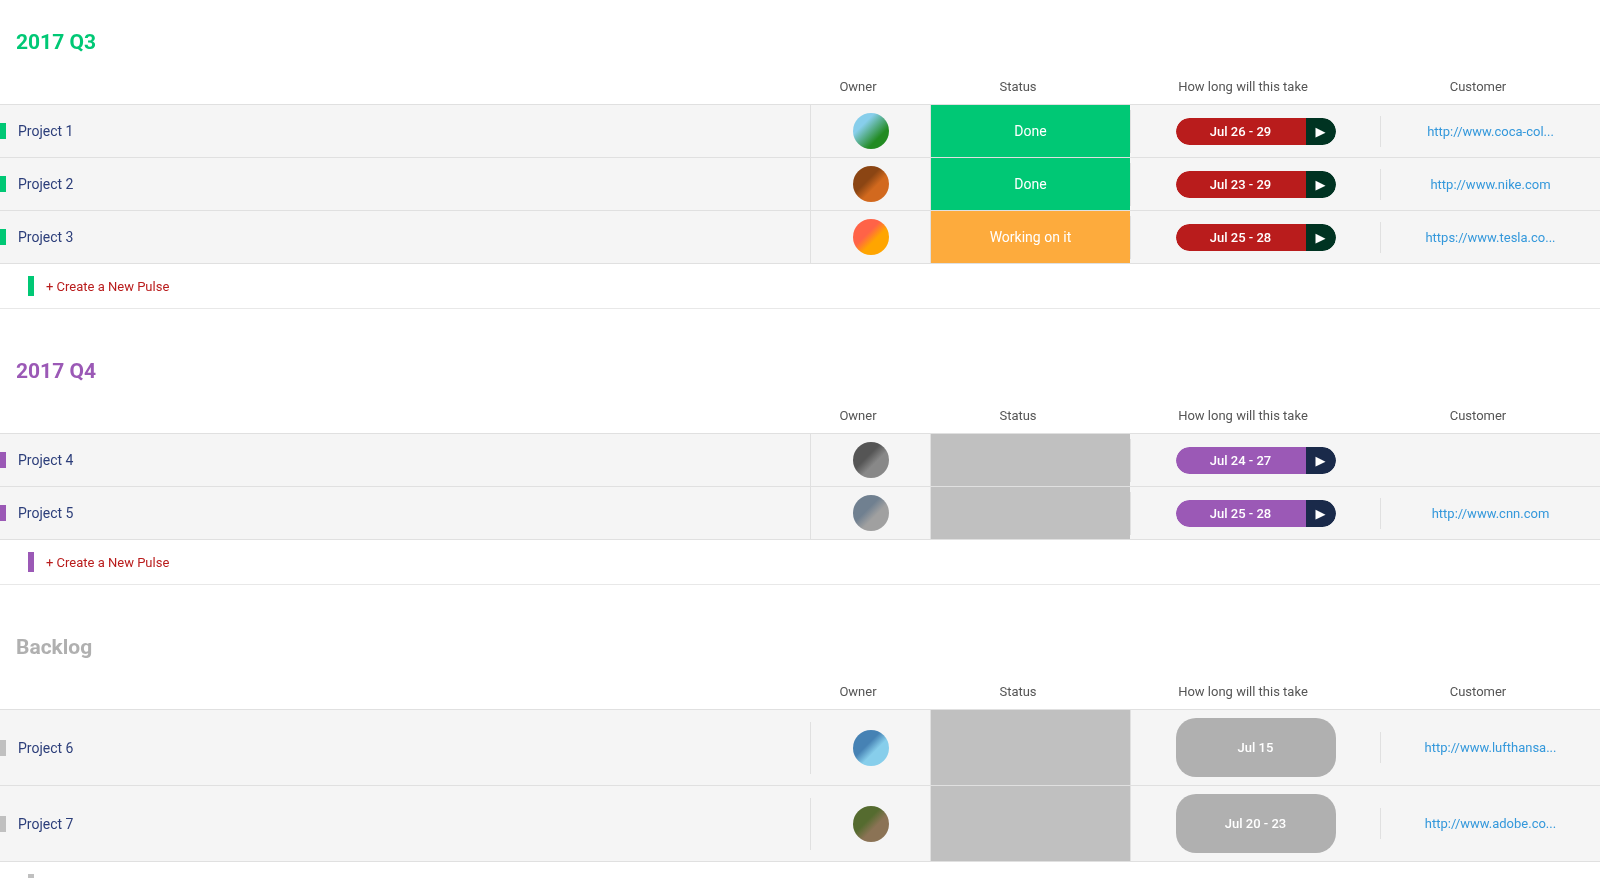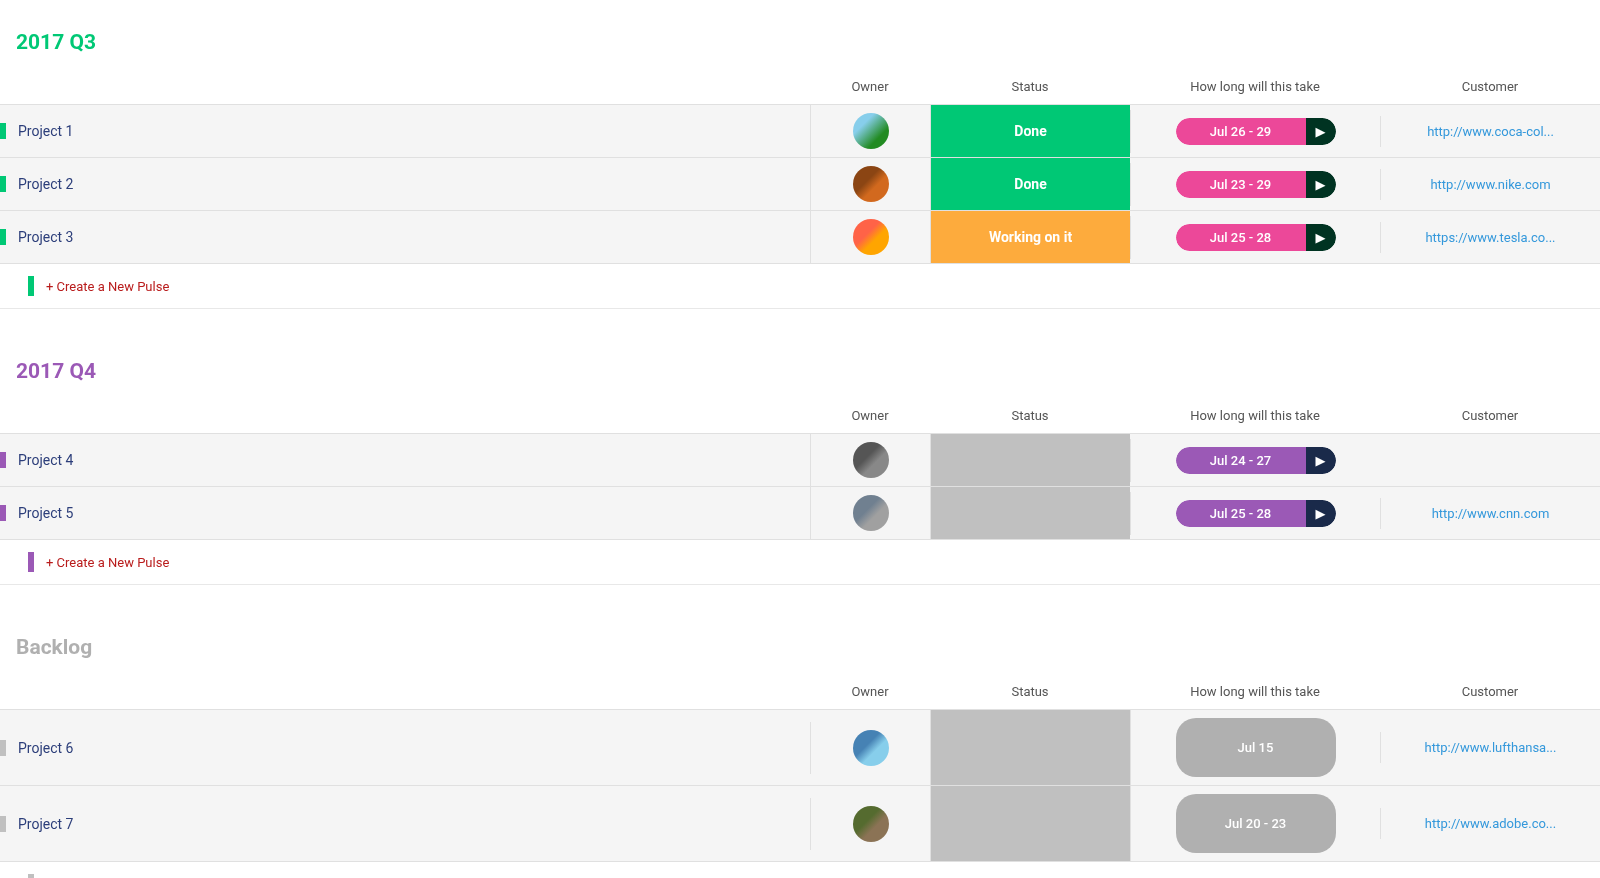--- a/index.html
+++ b/index.html
@@ -29,21 +29,21 @@
     .group-title.purple { color: #9b59b6; }
     .group-title.gray { color: #b0b0b0; }
 
     .table-container {
       width: 100%;
     }
 
     .table-header {
       display: grid;
       grid-template-columns: 1fr 120px 200px 250px 220px;
-      padding: 6px 0;
+      padding: 6px 12px;
       border-bottom: 1px solid #e0e0e0;
       color: #555;
       font-size: 13px;
     }
 
     .table-header .col {
       text-align: center;
       padding: 4px 8px;
     }
 
@@ -117,21 +117,21 @@
       border-left: 1px solid #e0e0e0;
       align-self: stretch;
     }
 
     .status-badge {
       width: 100%;
       height: 100%;
       display: flex;
       align-items: center;
       justify-content: center;
-      font-weight: 700;
+      font-weight: 400;
       font-size: 14px;
       color: white;
       min-height: 52px;
     }
 
     .status-done { background: #00c875; }
     .status-working { background: #fdab3d; }
     .status-empty { background: #c0c0c0; }
 
     .col-timeline {
@@ -160,21 +160,21 @@
       text-align: center;
       border-radius: 20px 0 0 20px;
     }
 
     .timeline-right {
       background: #1a2a4a;
       padding: 6px 10px;
       border-radius: 0 20px 20px 0;
     }
 
-    .timeline-badge.green-dark .timeline-left { background: #ec4899; }
+    .timeline-badge.green-dark .timeline-left { background: #b91c1c; }
     .timeline-badge.green-dark .timeline-right { background: #003322; }
 
     .timeline-badge.purple .timeline-left { background: #9b59b6; }
     .timeline-badge.purple .timeline-right { background: #1a2a4a; }
 
     .timeline-badge.gray-single {
       background: #b0b0b0;
       border-radius: 20px;
       padding: 22px 20px;
       justify-content: center;

